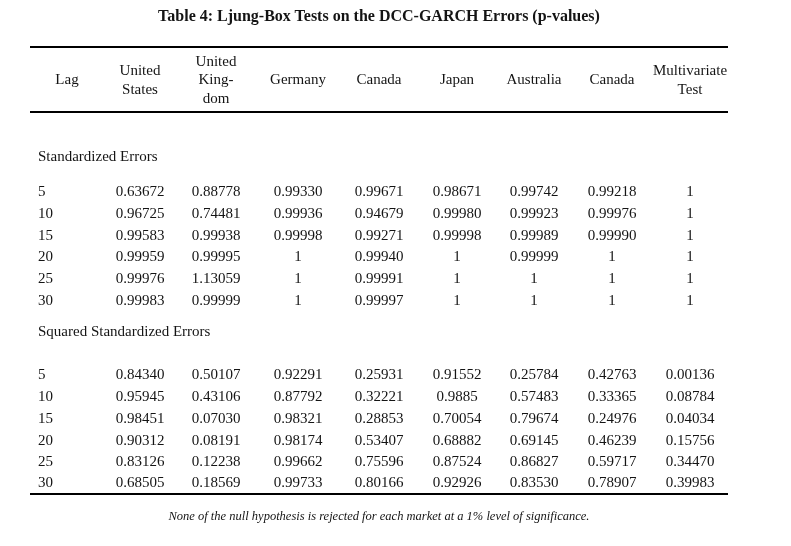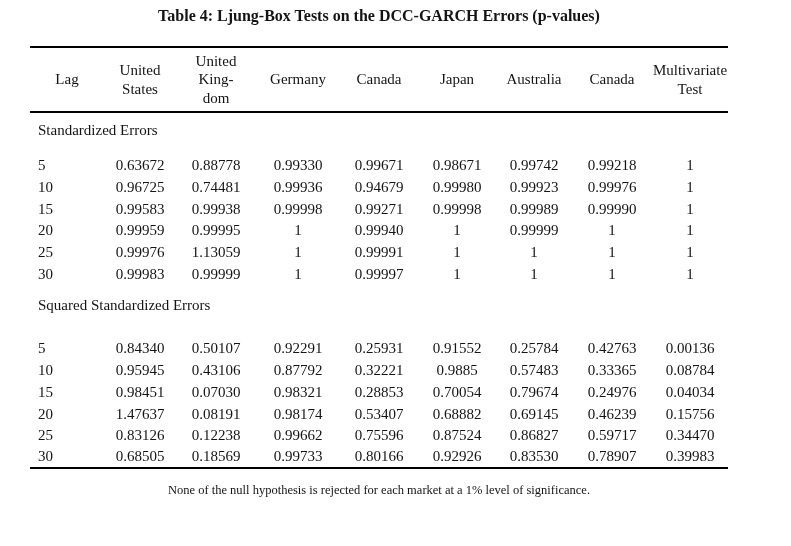--- a/index.html
+++ b/index.html
@@ -53,36 +53,37 @@
     padding: 0;
     text-align: center;
     vertical-align: middle;
     white-space: nowrap;
   }
   tr.section-label-row td {
     text-align: left;
     padding-left: 8px;
     font-size: 15px;
   }
-  tr.section-label-row.sec-0 td { padding-top: 9px; }
+  tr.section-label-row.sec-0 td { padding-top: 35px; }
   tr.section-label-row.sec-1 td { padding-top: 12px; font-family: Liberation Serif, serif; }
   tr.spacer-row.sec-0 { height: 16px; }
   tr.spacer-row.sec-1 { height: 24px; }
   tr.data-row { height: 21.7px; }
   tr.data-row td.lag-cell {
     text-align: left;
     padding-left: 8px;
   }
   .footnote {
     width: 698px;
     margin-left: 30px;
     margin-top: 13px;
     text-align: center;
     font-size: 12.5px;
     line-height: 16px;
+    font-style: italic;
   }
 </style>
 </head>
 <body>
 
 <div class="page">
 
   <div class="title">Table 4: Ljung-Box Tests on the DCC-GARCH Errors (p-values)</div>
 
   <table class="lb-table">
@@ -221,21 +222,21 @@
           <td class="value-cell">0.07030</td>
           <td class="value-cell">0.98321</td>
           <td class="value-cell">0.28853</td>
           <td class="value-cell">0.70054</td>
           <td class="value-cell">0.79674</td>
           <td class="value-cell">0.24976</td>
           <td class="value-cell">0.04034</td>
         </tr>
         <tr class="data-row">
           <td class="lag-cell">20</td>
-          <td class="value-cell">1.47637</td>
+          <td class="value-cell">0.90312</td>
           <td class="value-cell">0.08191</td>
           <td class="value-cell">0.98174</td>
           <td class="value-cell">0.53407</td>
           <td class="value-cell">0.68882</td>
           <td class="value-cell">0.69145</td>
           <td class="value-cell">0.46239</td>
           <td class="value-cell">0.15756</td>
         </tr>
         <tr class="data-row">
           <td class="lag-cell">25</td>

